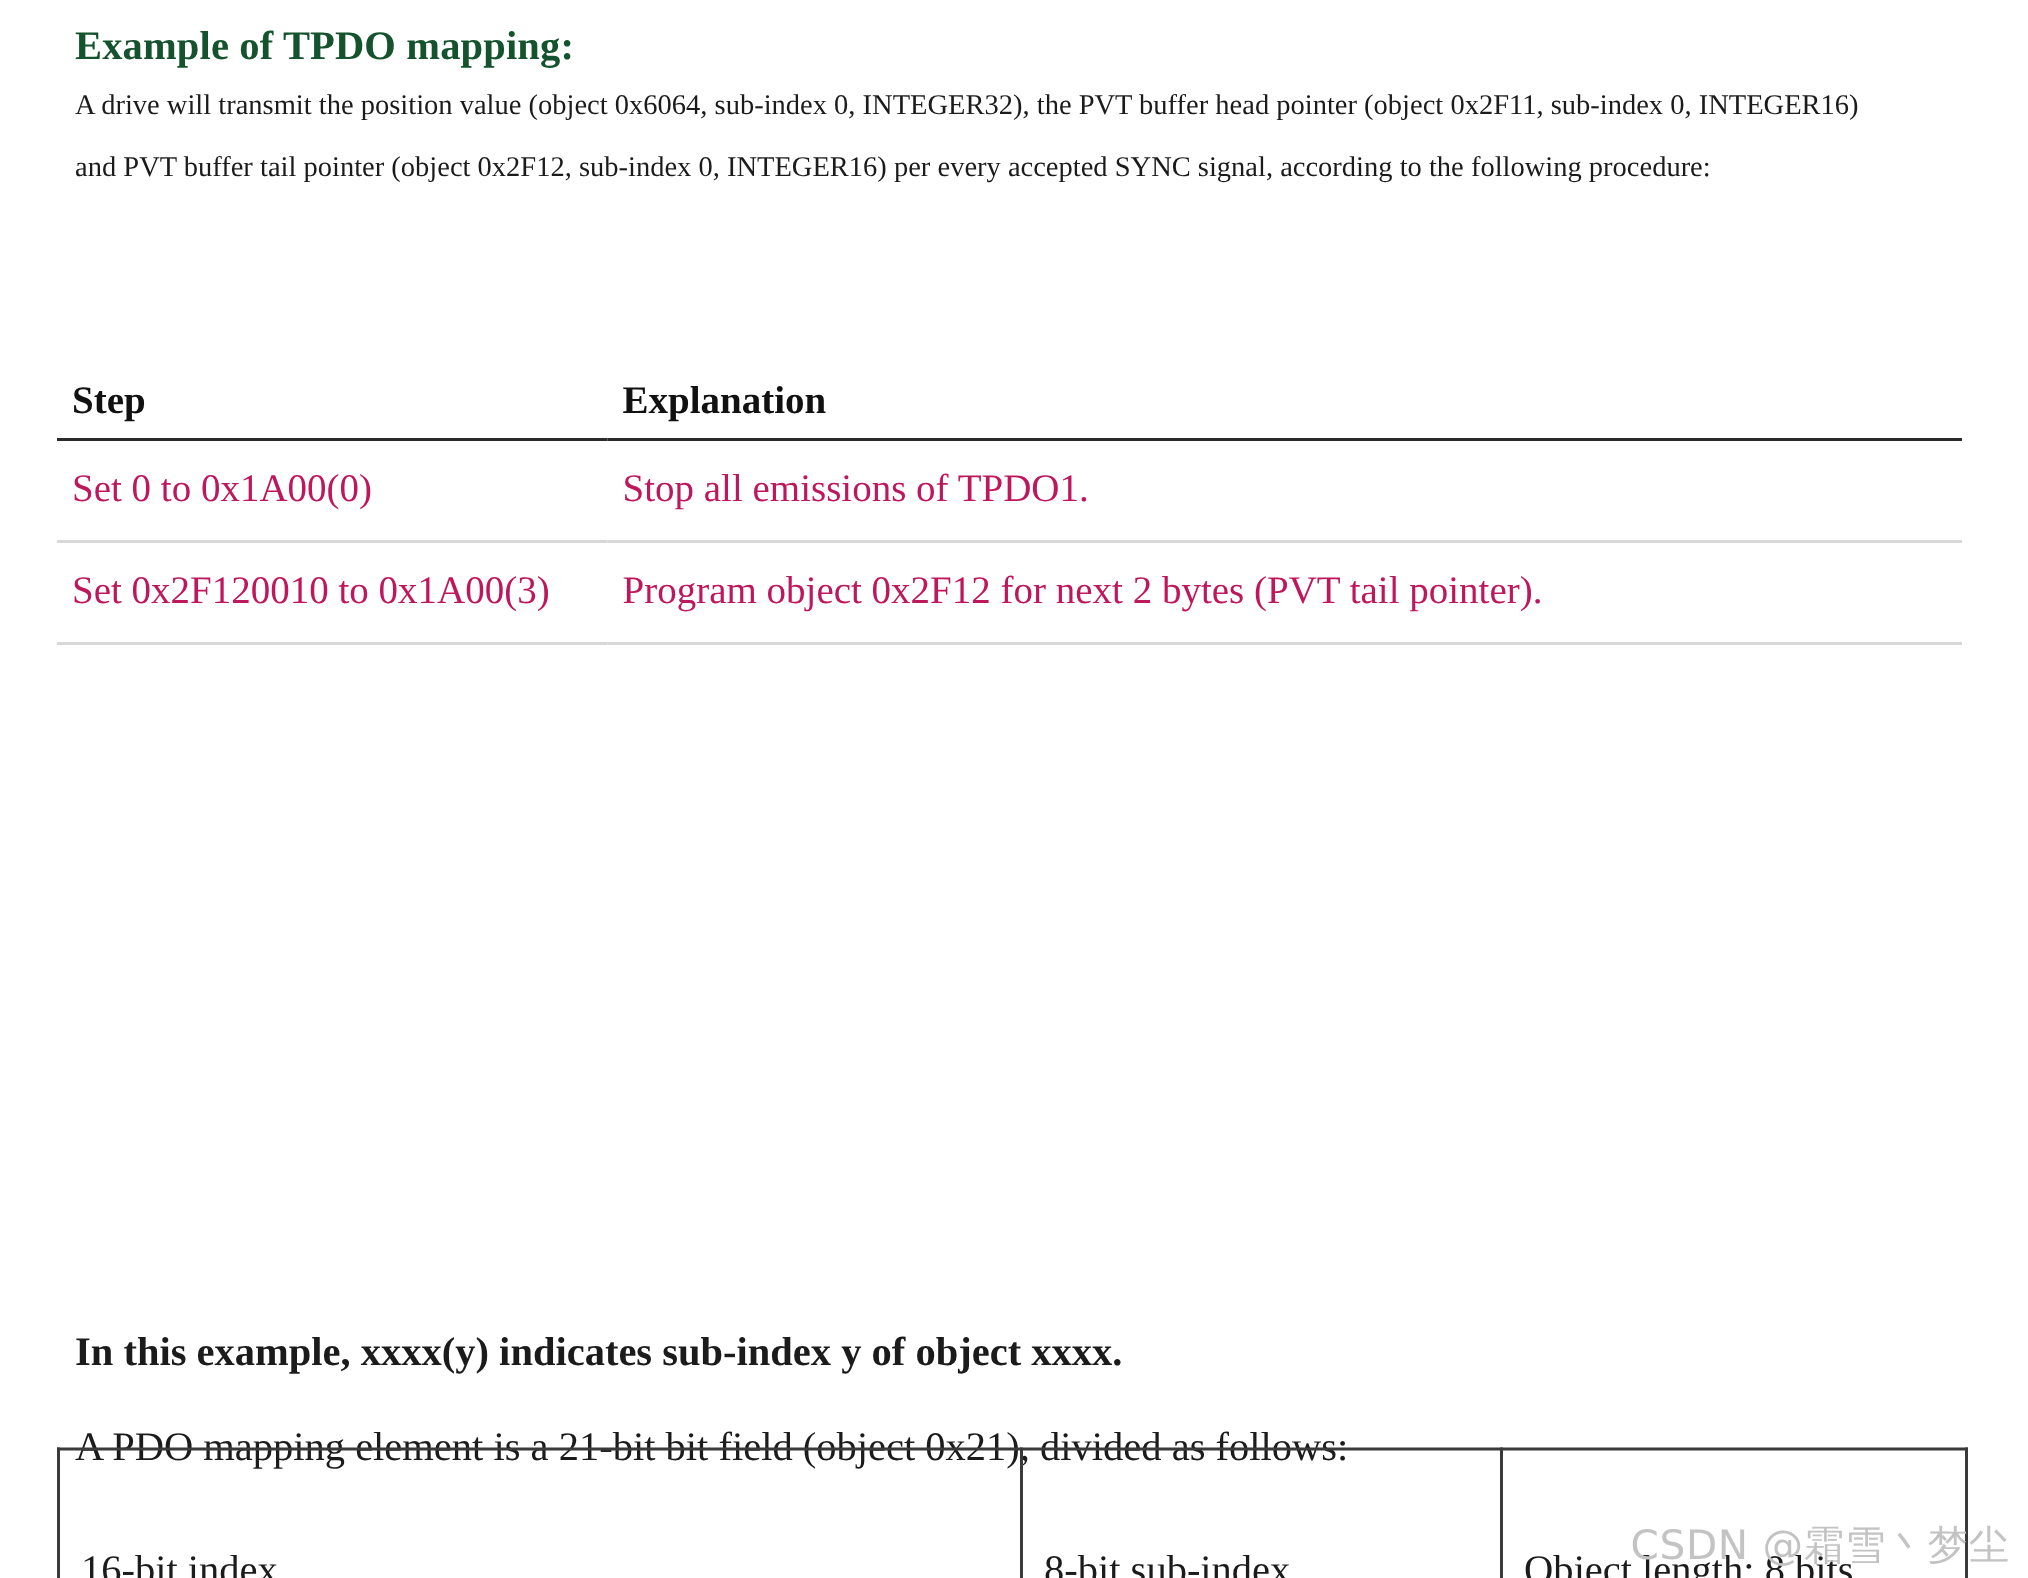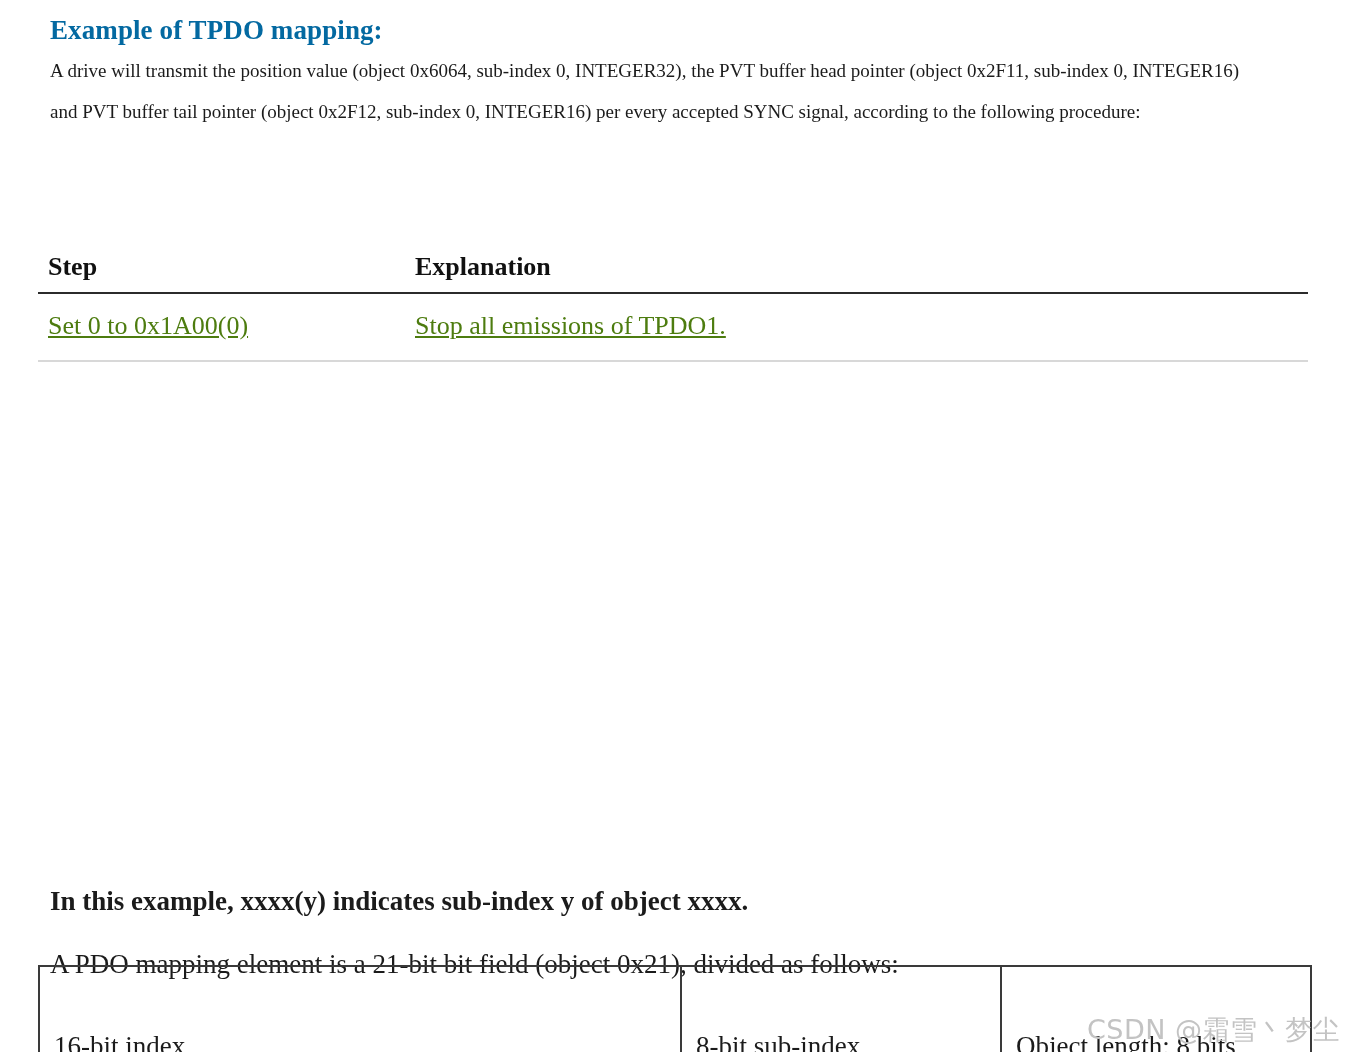--- a/index.html
+++ b/index.html
@@ -29,21 +29,21 @@
     left: 50px;
     top: 10px;
     width: 1262px;
   }
 
   .heading {
     font-weight: bold;
     font-size: 27px;
     line-height: 40px;
     letter-spacing: 0.1px;
-    color: #0369a1;
+    color: #14532d;
     margin: 0 0 0 0;
   }
 
   .intro {
     font-size: 19px;
     line-height: 41px;
     color: #1b1b1b;
     margin: 0;
     max-width: 1210px;
   }
@@ -70,22 +70,21 @@
     color: #111111;
     vertical-align: bottom;
   }
 
   .steps-table tbody td {
     text-align: left;
     vertical-align: top;
     padding: 12px 10px 14px 10px;
     border-bottom: 2px solid #d8d8d8;
     line-height: 40px;
-    color: #4d7c0f;
-    text-decoration: underline;
+    color: #be185d;
   }
   .steps-table tbody tr:last-child td {
     border-bottom: 2px solid #d8d8d8;
   }
 
   .cell-step { white-space: normal; }
 
   
   .note {
     position: absolute;
@@ -152,20 +151,24 @@
       <tr>
         <th>Step</th>
         <th>Explanation</th>
       </tr>
     </thead>
     <tbody>
       <tr>
         <td class="cell-step">Set 0 to 0x1A00(0)</td>
         <td class="cell-exp">Stop all emissions of TPDO1.</td>
       </tr>
+      <tr>
+        <td class="cell-step">Set 0x2F120010 to 0x1A00(3)</td>
+        <td class="cell-exp">Program object 0x2F12 for next 2 bytes (PVT tail pointer).</td>
+      </tr>
     </tbody>
   </table>
 
   <p class="note note-example">In this example, xxxx(y) indicates sub-index y of object xxxx.</p>
   <p class="note note-bitfield">A PDO mapping element is a 21-bit bit field (object 0x21), divided as follows:</p>
 
   <table class="bitfield-table">
     <colgroup>
       <col class="b1">
       <col class="b2">

